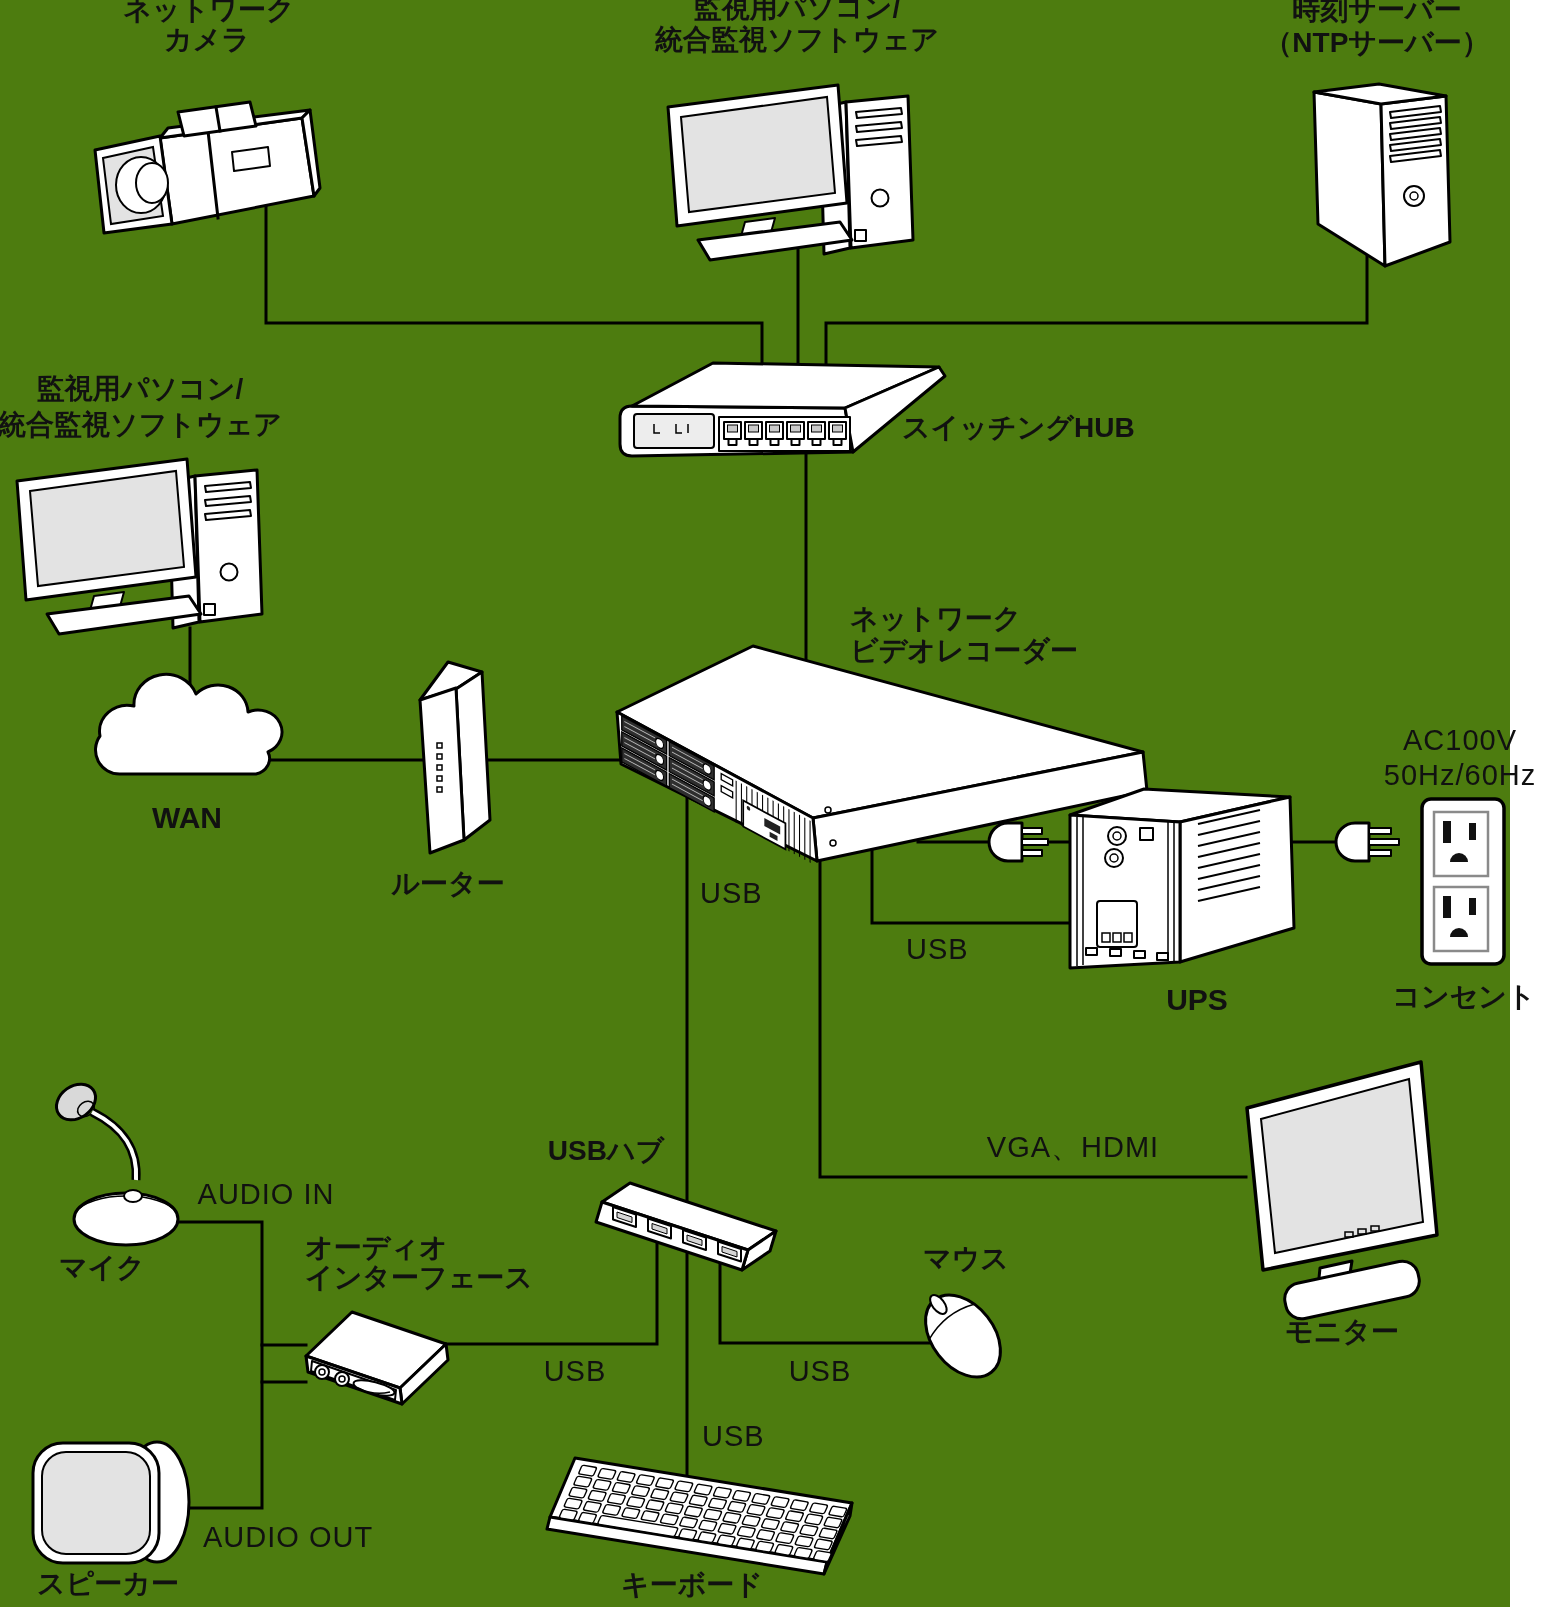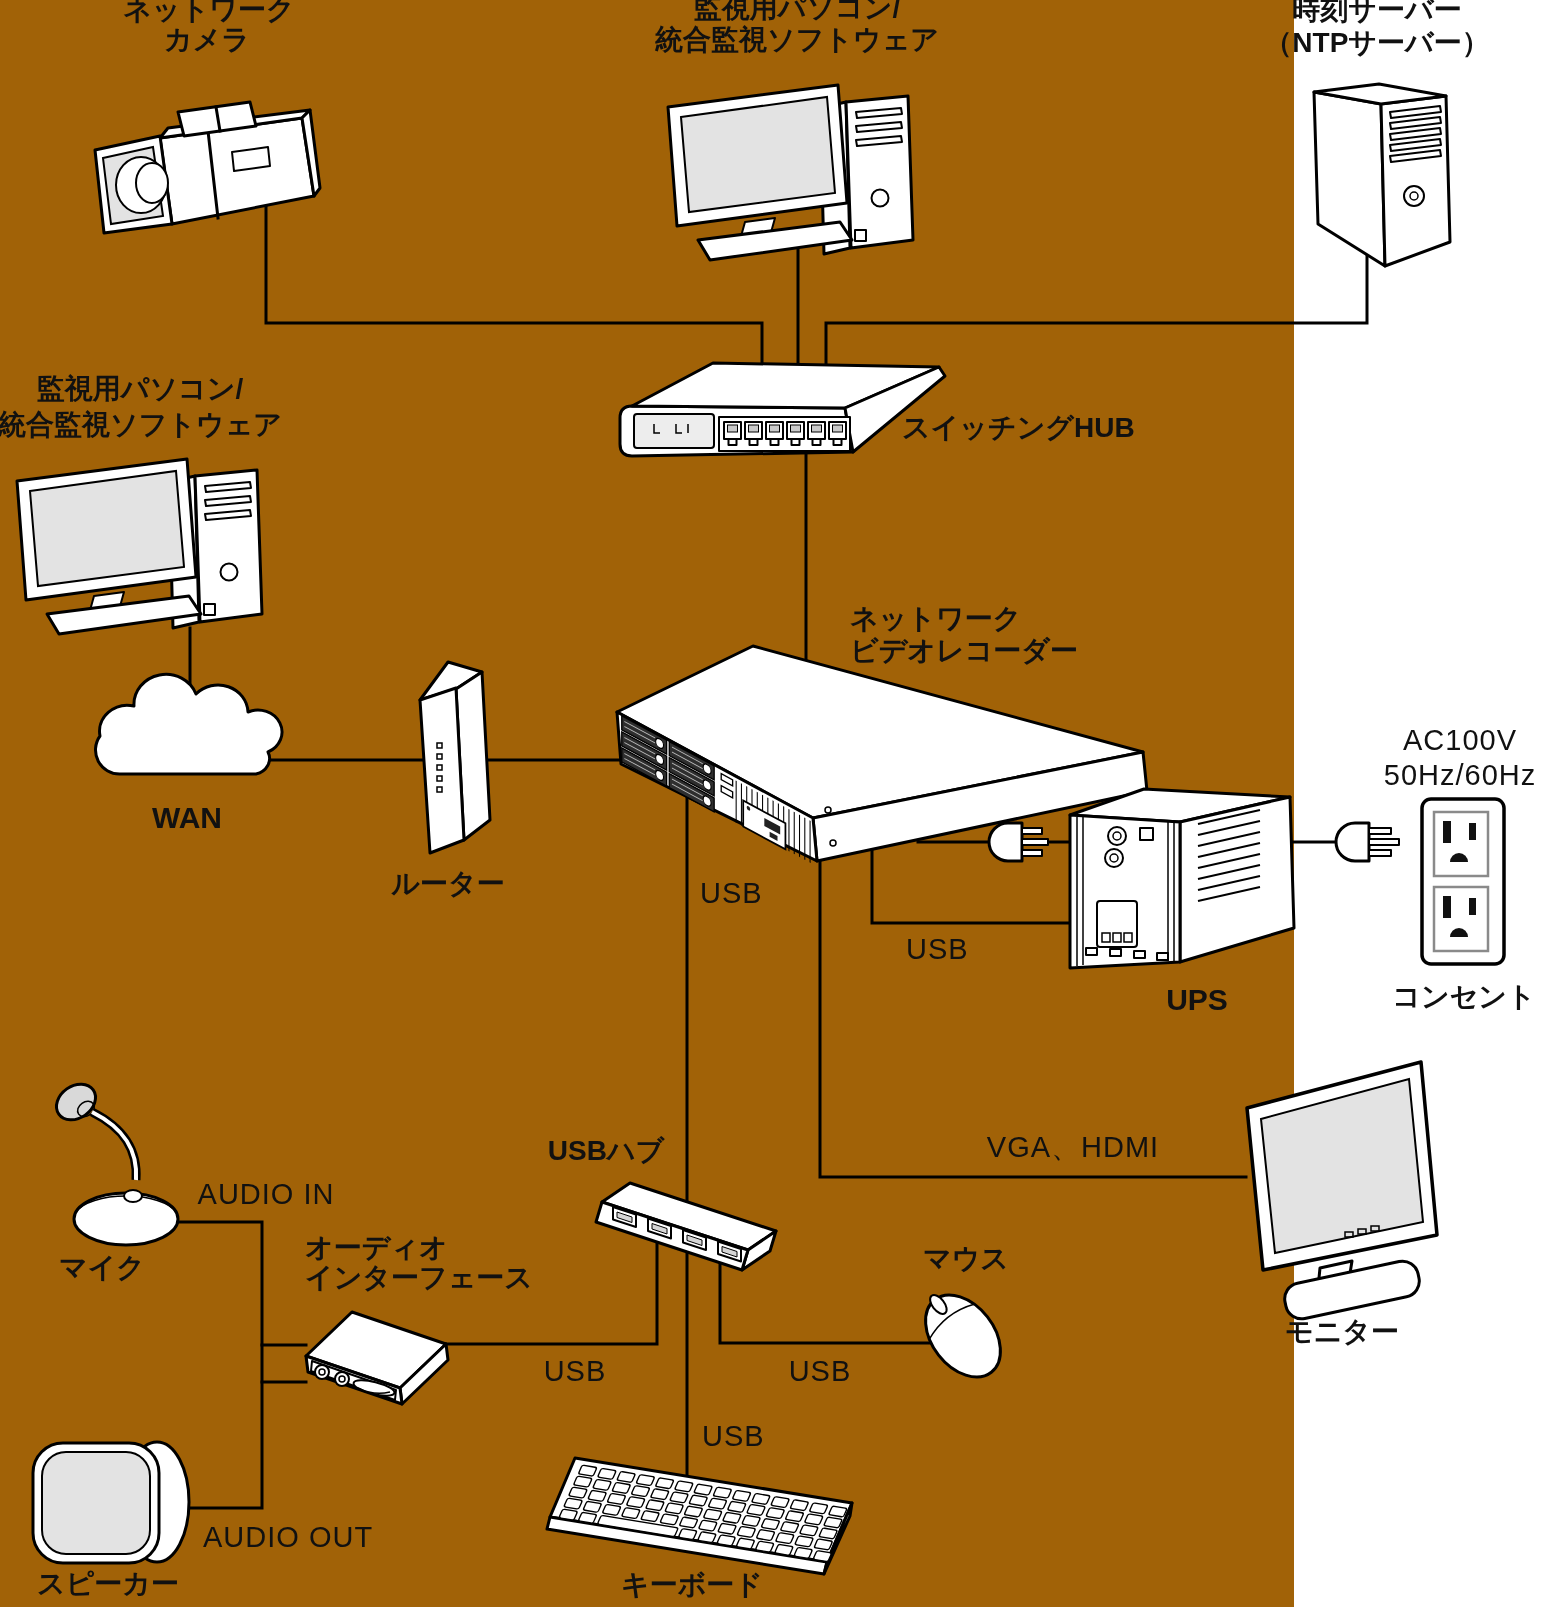--- a/index.html
+++ b/index.html
@@ -1,16 +1,16 @@
 <!DOCTYPE html>
 <html><head>
 <meta charset="utf-8">
 <style>
   html,body{margin:0;padding:0;background:#fff;}
-  .canvas-wrap{width:1294px;height:1607px;position:relative;background:#a16207;}
+  .canvas-wrap{width:1510px;height:1607px;position:relative;background:#4d7c0f;}
   svg{display:block;}
   text{font-family:"Liberation Sans","DejaVu Sans",sans-serif;fill:#111;}
   .jp{font-size:28px;font-weight:bold;}
   .latin{font-size:29px;font-weight:normal;letter-spacing:1px;}
   .latin-b{font-size:30px;font-weight:bold;}
   .mid{text-anchor:middle;}
   .ln{fill:none;stroke:#000;stroke-width:3;stroke-linecap:square;stroke-linejoin:miter;}
   .dev{fill:#fff;stroke:#000;stroke-width:3;stroke-linejoin:round;}
   .dev2{fill:#fff;stroke:#000;stroke-width:2;stroke-linejoin:round;}
   .gray{fill:#e3e3e3;stroke:#000;stroke-width:2;}

